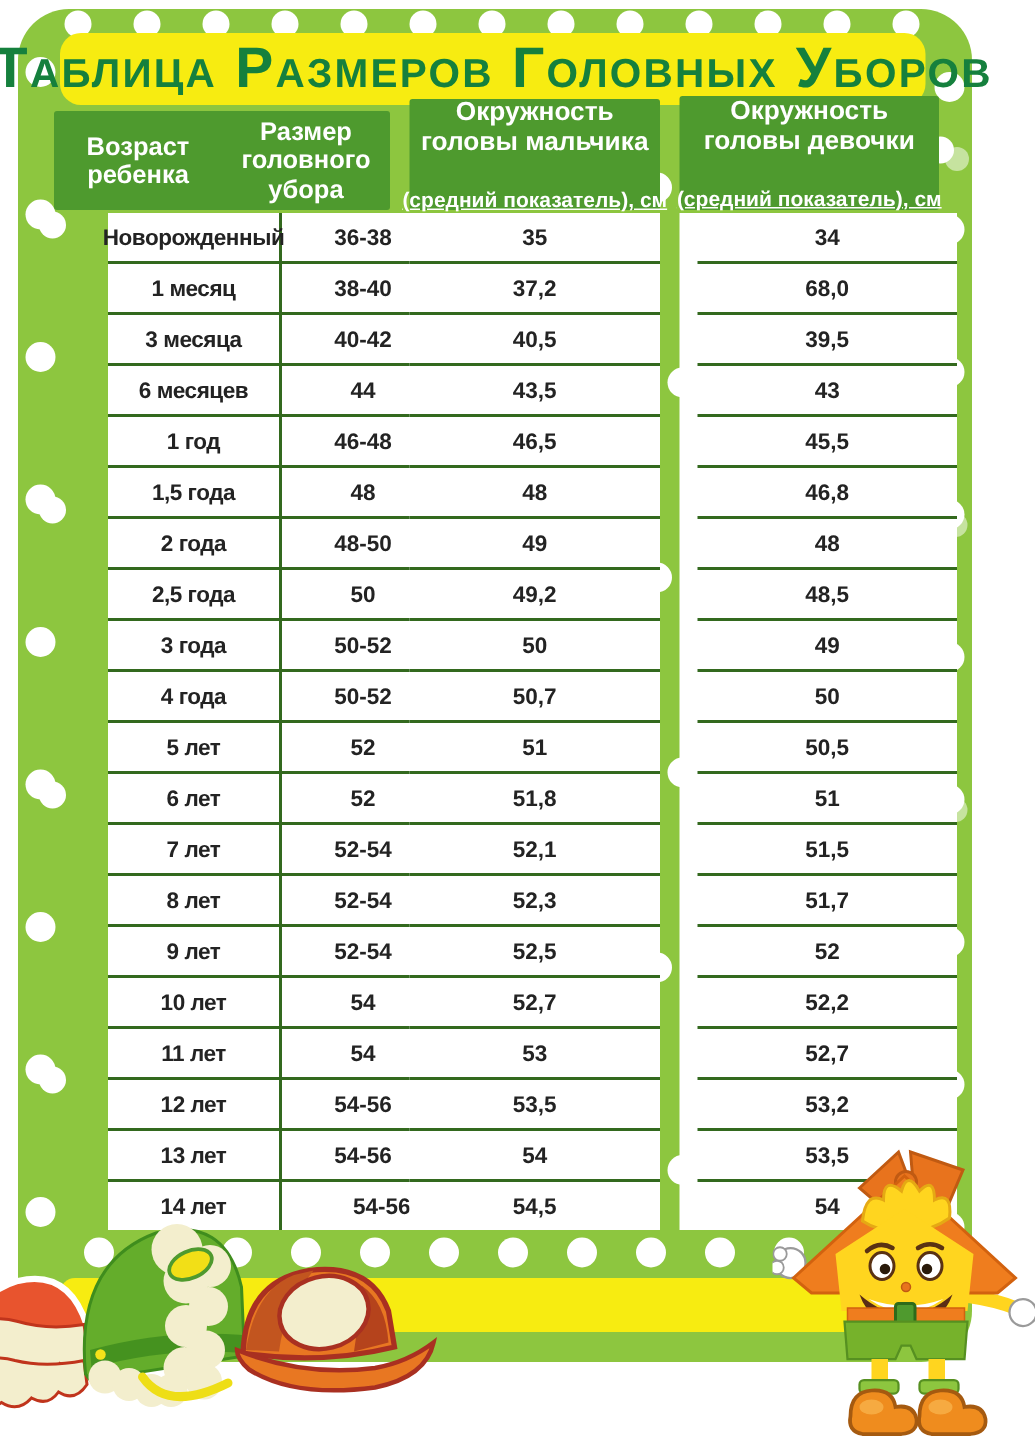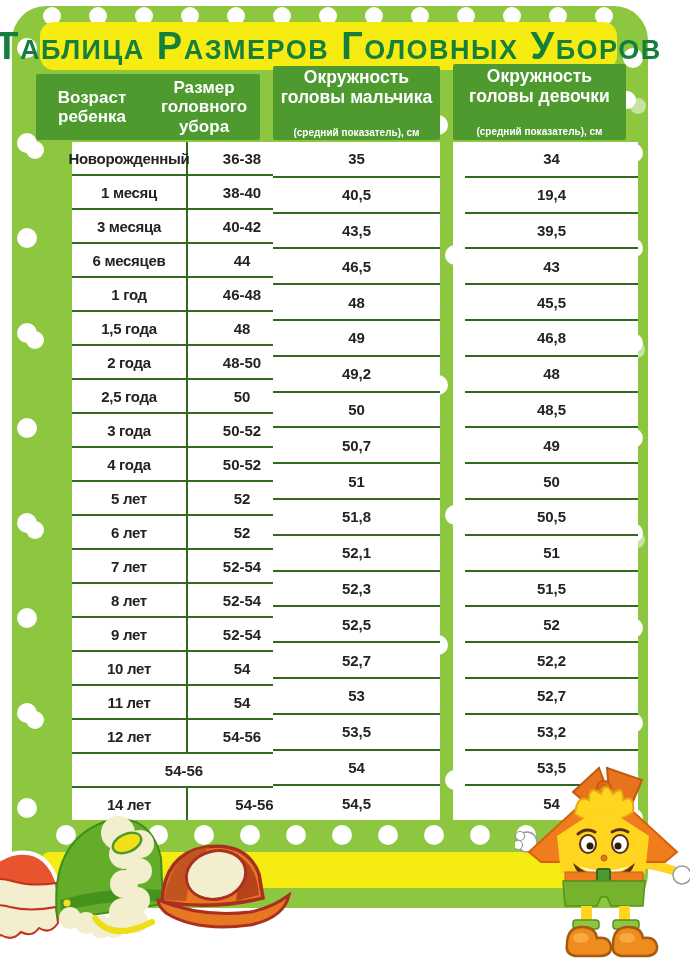--- a/index.html
+++ b/index.html
@@ -21,21 +21,21 @@
   }
 
   
   .hdr { position:absolute; background:#4e9a2e; color:#fff; text-align:center;
     display:flex; align-items:center; justify-content:center; border-radius:2px; }
   .hdr-a { left:36px;  top:74px; width:224px; height:66px; }
   .hdr-a .hcell { flex:1; font-size:17px; font-weight:bold; line-height:1.12; padding:0 8px; }
   .hdr-b { left:273px; top:66px; width:167px; height:74px; flex-direction:column; }
   .hdr-c { left:453px; top:64px; width:173px; height:76px; flex-direction:column; }
   .hmain { font-size:17.5px; font-weight:bold; line-height:1.12; padding:0 2px; }
-  .hsub  { font-size:10px; font-weight:bold; margin-top:20px; white-space:nowrap; }
+  .hsub  { font-size:14px; font-weight:bold; margin-top:20px; white-space:nowrap;text-decoration:underline; }
 
   
   .group { position:absolute; top:142px; height:678px; background:#fff; }
   .group-as   { left:36px;  width:224px;margin-left:36px; }
   .group-boy  { left:273px; width:167px; }
   .group-girl { left:453px; width:173px;padding-left:12px; }
   .rows { display:flex; flex-direction:column; height:100%; }
   .trow { flex:1; display:flex; align-items:stretch; border-bottom:2px solid #33691e; }
   .trow:last-child { border-bottom:none;gap:25px; }
   .cell { display:flex; align-items:center; justify-content:center;
@@ -227,35 +227,39 @@
       <span class="cell age">11 лет</span>
       <span class="cell size">54</span>
     </div>
 
     <div class="trow">
       <span class="cell age">12 лет</span>
       <span class="cell size">54-56</span>
     </div>
 
     <div class="trow">
+      <span class="cell age">13 лет</span>
       <span class="cell size">54-56</span>
     </div>
 
     <div class="trow">
       <span class="cell age">14 лет</span>
       <span class="cell size">54-56</span>
     </div>
   </div>
   </div>
   <div class="group group-boy">
     <div class="rows" id="rows-boy">
     <div class="trow">
       <span class="cell val">35</span>
     </div>
 
+    <div class="trow">
+      <span class="cell val">37,2</span>
+    </div>
 
     <div class="trow">
       <span class="cell val">40,5</span>
     </div>
 
     <div class="trow">
       <span class="cell val">43,5</span>
     </div>
 
     <div class="trow">
@@ -323,21 +327,21 @@
     </div>
   </div>
   </div>
   <div class="group group-girl">
     <div class="rows" id="rows-girl">
     <div class="trow">
       <span class="cell val">34</span>
     </div>
 
     <div class="trow">
-      <span class="cell val">19,4</span>
+      <span class="cell val">68,0</span>
     </div>
 
     <div class="trow">
       <span class="cell val">39,5</span>
     </div>
 
     <div class="trow">
       <span class="cell val">43</span>
     </div>
 
@@ -370,20 +374,23 @@
     </div>
 
     <div class="trow">
       <span class="cell val">51</span>
     </div>
 
     <div class="trow">
       <span class="cell val">51,5</span>
     </div>
 
+    <div class="trow">
+      <span class="cell val">51,7</span>
+    </div>
 
     <div class="trow">
       <span class="cell val">52</span>
     </div>
 
     <div class="trow">
       <span class="cell val">52,2</span>
     </div>
 
     <div class="trow">

